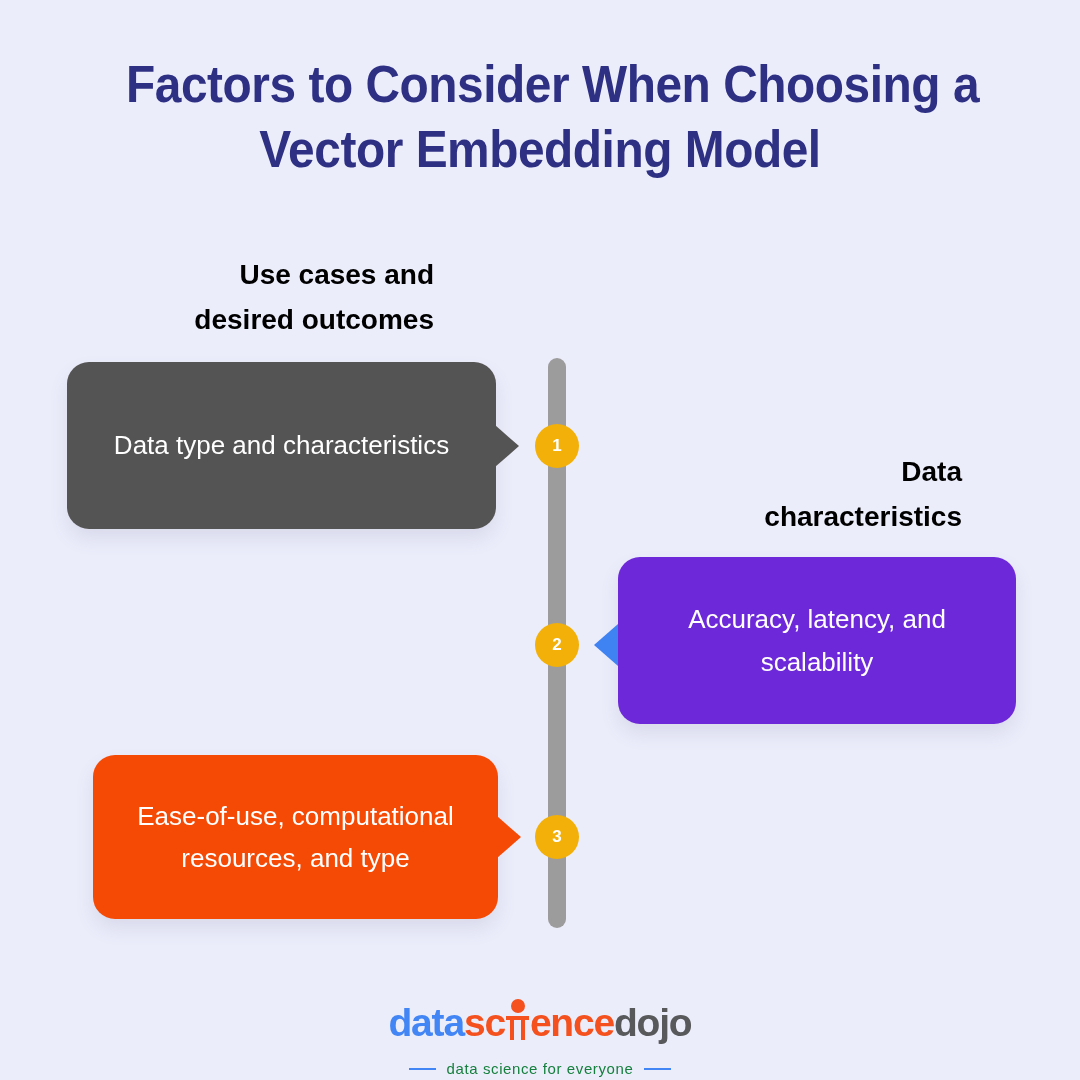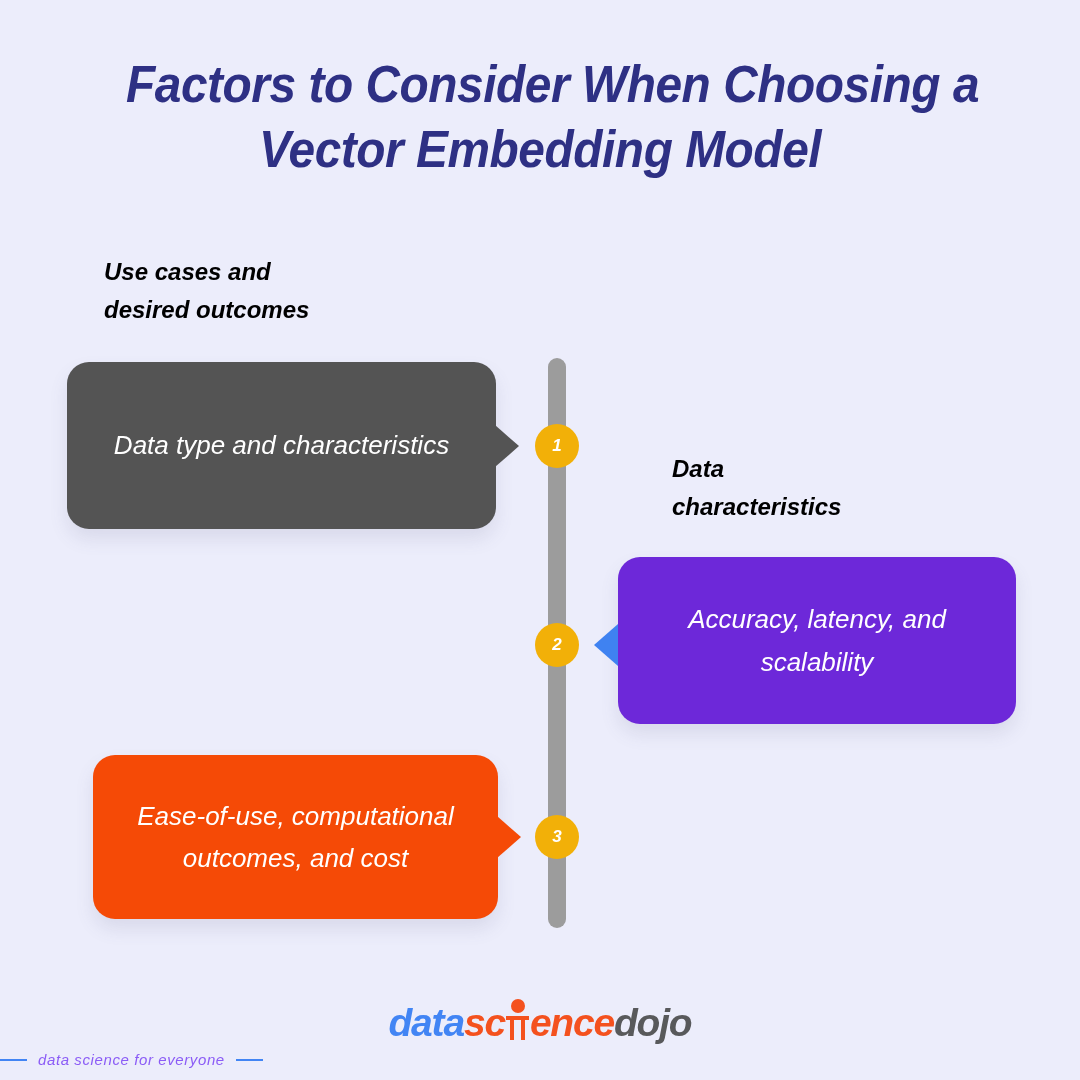--- a/index.html
+++ b/index.html
@@ -13,21 +13,20 @@
     font-family: "Liberation Sans", sans-serif;
     overflow: hidden;
     position: relative;
   }
 
   .canvas {
     position: absolute;
     inset: 0;
     width: 1080px;
     height: 1080px;
-    font-style: italic;
   }
 
   
   .title {
     position: absolute;
     left: 90px;
     top: 52px;
     width: 900px;
     text-align: center;
     color: #2e3084;
@@ -69,23 +68,23 @@
   }
   .marker-1 { left: 535px; top: 424px; }
   .marker-2 { left: 535px; top: 623px; }
   .marker-3 { left: 535px; top: 815px; }
 
   
   .step-label {
     position: absolute;
     color: #000000;
     font-weight: bold;
-    font-size: 24px;
+    font-size: 28px;
     line-height: 1.6;
-    text-align: left;
+    text-align: right;
   }
   .label-1 { left: 104px; top: 253px; width: 330px; }
   .label-2 { left: 672px; top: 450px; width: 290px; }
   .label-3 { left: 105px; top: 704px; width: 330px; }
   .step-label .line { display: block; white-space: nowrap; }
 
   
   .card {
     position: absolute;
     border-radius: 22px;
@@ -185,27 +184,27 @@
     background: #f4511e;
   }
   .logo-mark .leg-r {
     position: absolute;
     left: 16px; top: 13px;
     width: 4px; height: 21px;
     background: #f4511e;
   }
 
   .tagline {
-    margin-top: 9px;
-    color: #8b5cf6;
+    margin-top: 18px;
+    color: #15803d;
     font-size: 15px;
     letter-spacing: 0.6px;
     display: flex;
     align-items: center;
-    justify-content: flex-start;
+    justify-content: center;
     gap: 11px;
   }
   .tagline .rule {
     display: inline-block;
     width: 27px;
     height: 2px;
     background: #4285f4;
   }
 </style>
 </head>
@@ -243,21 +242,21 @@
     </span>
   </div>
   <div class="pointer pointer-left-2"></div>
   <div class="marker marker-2">
     <span>2</span>
   </div>
 
   <div class="card card-3">
     <span class="card-text">
       <span class="line">Ease-of-use, computational</span>
-      <span class="line">outcomes, and cost</span>
+      <span class="line">resources, and type</span>
     </span>
   </div>
   <div class="pointer pointer-right-3"></div>
   <div class="marker marker-3">
     <span>3</span>
   </div>
 
   <div class="logo">
     <div class="logo-word"><span class="logo-data">data</span><span class="logo-sc">sc</span><span class="logo-mark">
         <span class="head"></span>

